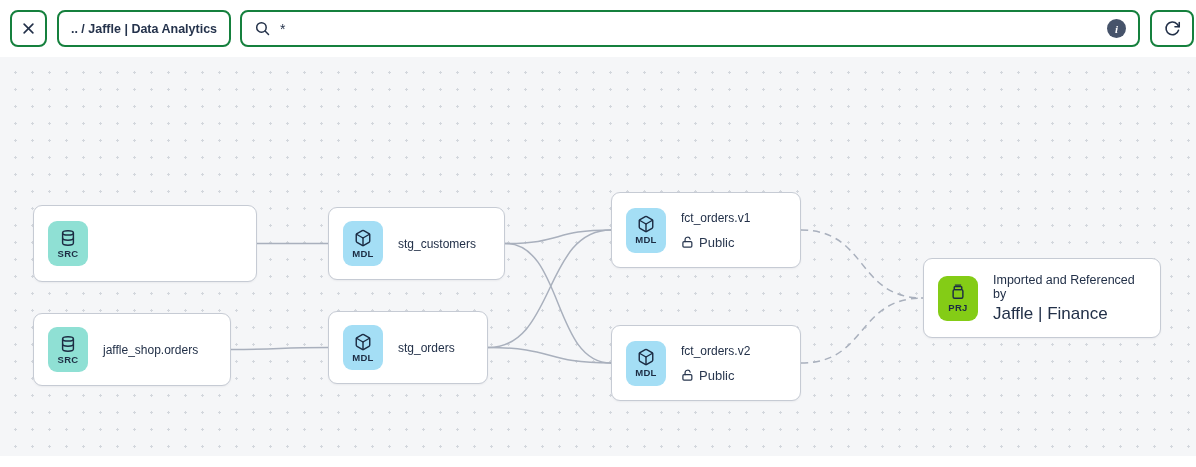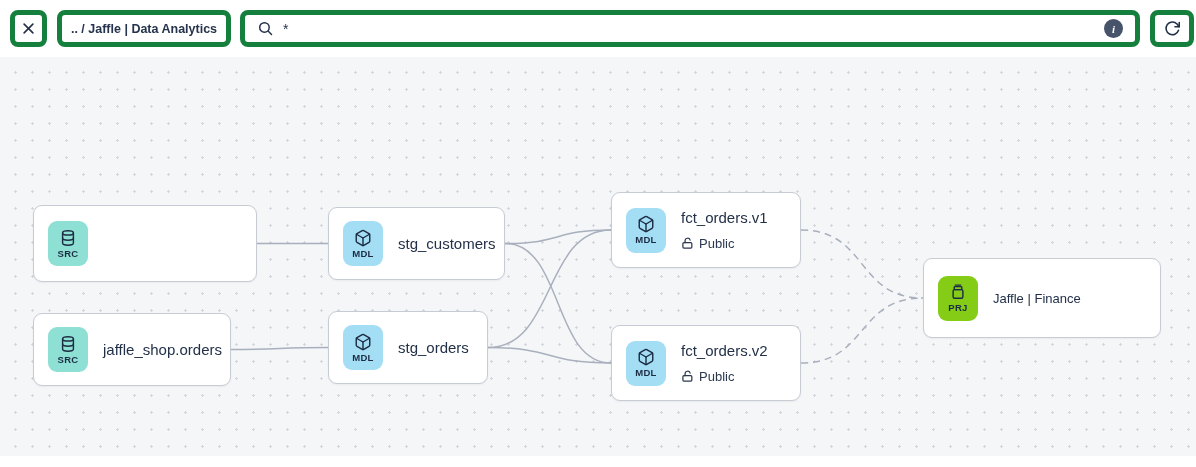--- a/index.html
+++ b/index.html
@@ -12,21 +12,21 @@
   .canvas {
     position:absolute; left:0; top:57px; width:1196px; height:399px;
     background-color:#f5f6f8;
     background-image:radial-gradient(circle, #d3d7dd 1.15px, rgba(0,0,0,0) 1.3px);
     background-size:17px 17px; background-position:7px 7px;
   }
   svg.edges { position:absolute; left:0; top:0; width:1196px; height:467px; pointer-events:none; z-index:1; }
   
   .tb-btn {
     position:absolute; top:10px; height:37px; background:#fff;
-    border:5px solid #15803d; border-radius:8px; display:flex;
+    border:2px solid #15803d; border-radius:8px; display:flex;
     align-items:center; justify-content:center; z-index:5; cursor:pointer;
   }
   .btn-close { left:10px; width:37px; }
   .btn-crumb { left:57px; width:174px; font-size:12.5px; font-weight:600; color:#25334c; }
   .search-box { left:240px; width:900px; justify-content:flex-start; padding:0 12px; gap:9px; cursor:text; }
   .search-box input {
     flex:1; border:none; outline:none; background:transparent;
     font-family:"Liberation Sans", sans-serif; font-size:14px; color:#25334c;
   }
   .info-dot {
@@ -42,22 +42,22 @@
     display:flex; align-items:center; padding:0 14px; gap:15px;
     box-shadow:0 1px 2px rgba(16,24,40,.05); cursor:pointer;
   }
   .badge {
     width:40px; height:45px; border-radius:9px; flex:0 0 auto;
     display:flex; flex-direction:column; align-items:center; justify-content:center; gap:1px;
   }
   .badge-label { font-size:9.5px; font-weight:700; letter-spacing:.3px; color:#1c2c43; }
   .node-text { display:flex; flex-direction:column; justify-content:center; }
   .node-note { font-size:12.5px; color:#223048; margin-bottom:3px; }
-  .node-title { font-size:15px; color:#223048; white-space:nowrap; }
-  .node-title.big { font-size:13px; }
+  .node-title { font-size:12px; color:#223048; white-space:nowrap; }
+  .node-title.big { font-size:17px; }
   .node-sub { display:flex; align-items:center; gap:5px; font-size:13px; color:#2a3850; margin-top:10px; }
   .icon { display:inline-flex; align-items:center; justify-content:center; }
 </style>
 </head>
 <body>
 
 <div class="canvas"></div>
 
 <svg class="edges" xmlns="http://www.w3.org/2000/svg">
     <path d="M 257 243.5 C 296.05 243.5, 288.95 243.5, 328 243.5" fill="none" stroke="#a9b0bd" stroke-width="1.5"></path>
@@ -181,20 +181,21 @@
         <span class="icon">
           <svg width="18" height="18" viewBox="0 0 24 24" fill="none" stroke="#1c2c43" stroke-width="1.9" stroke-linecap="round" stroke-linejoin="round">
             <path d="M8.5 2.8h7"></path>
             <rect x="7" y="4.8" width="10" height="4" rx="1"></rect>
             <rect x="5.5" y="8.8" width="13" height="11.5" rx="2"></rect>
           </svg>
         </span>
         <span class="badge-label">PRJ</span>
       </div>
       <div class="node-text">
+        <div class="node-note">Imported and Referenced by</div>
         <div class="node-title big">Jaffle | Finance</div>
       </div>
     </div>
   </div>
 
 <div class="tb-btn btn-close">
   <span class="icon">
     <svg width="15" height="15" viewBox="0 0 24 24" fill="none" stroke="#223048" stroke-width="2.6" stroke-linecap="round">
         <line x1="5" y1="5" x2="19" y2="19"></line>
         <line x1="19" y1="5" x2="5" y2="19"></line>

